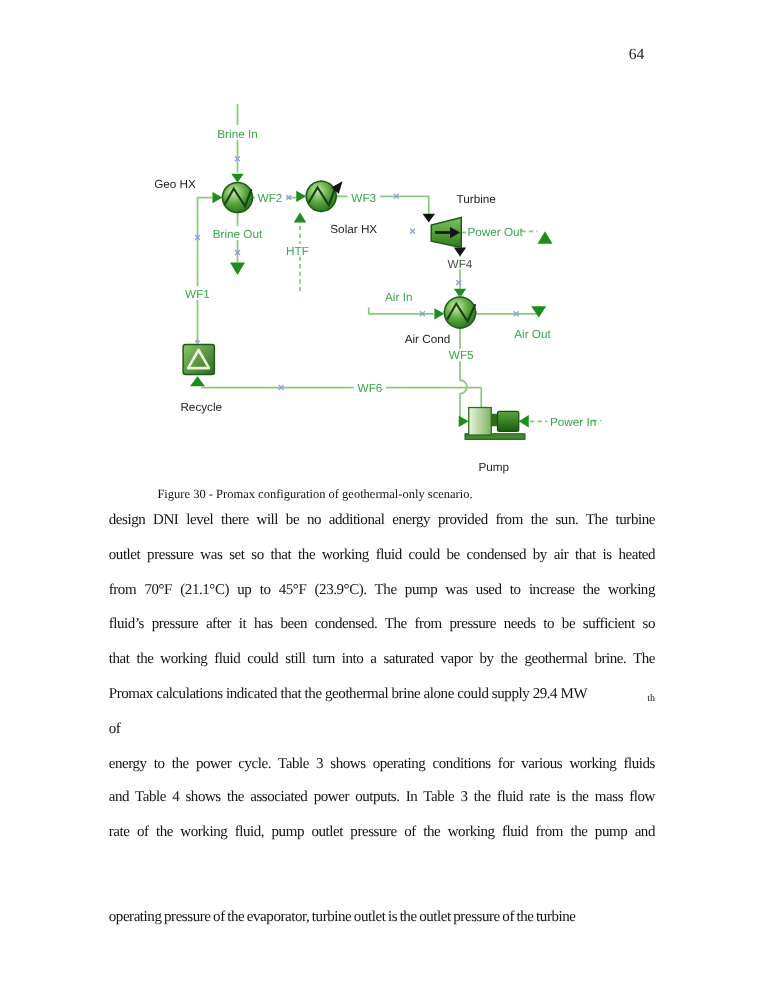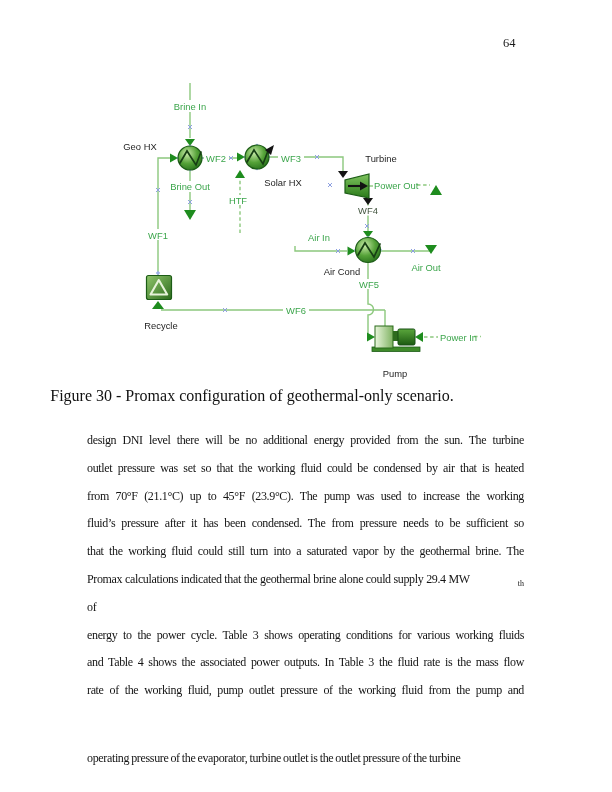--- a/index.html
+++ b/index.html
@@ -27,24 +27,24 @@
   .stream-dash{stroke:#8cc87d;stroke-width:1.4;fill:none;stroke-dasharray:3.5 2.6;}
   .arrow-green{fill:#1e8c1e;stroke:none;}
   .arrow-black{fill:#131313;stroke:none;}
   .portmark{stroke:#8d9fe0;stroke-width:1;fill:none;}
   .porttick{fill:#9db0e8;stroke:none;}
   .knockout{fill:#ffffff;stroke:none;}
   .hx-stroke{stroke:#1c5c16;stroke-width:1.2;}
   .zigzag{stroke:#173f14;stroke-width:1.7;fill:none;stroke-linecap:round;}
   .caption{
     position:absolute;top:388px;left:0;width:504px;
-    text-align:center;font-size:16px;color:#111;line-height:15px;
+    text-align:center;font-size:10px;color:#111;line-height:15px;
   }
   .body-text{
-    position:absolute;top:427px;left:87px;width:437px;
+    position:absolute;top:402px;left:87px;width:437px;
     font-size:12px;color:#141414;line-height:27.8px;
     letter-spacing:-0.35px;word-spacing:-0.6px;
   }
   .bline{text-align:justify;text-align-last:justify;white-space:normal;}
   .bline.last{text-align-last:auto;margin-top:40px;}
   .body-text sub{font-size:8px;letter-spacing:0;line-height:0;margin-left:48px;}
 </style>
 </head>
 <body>
 

